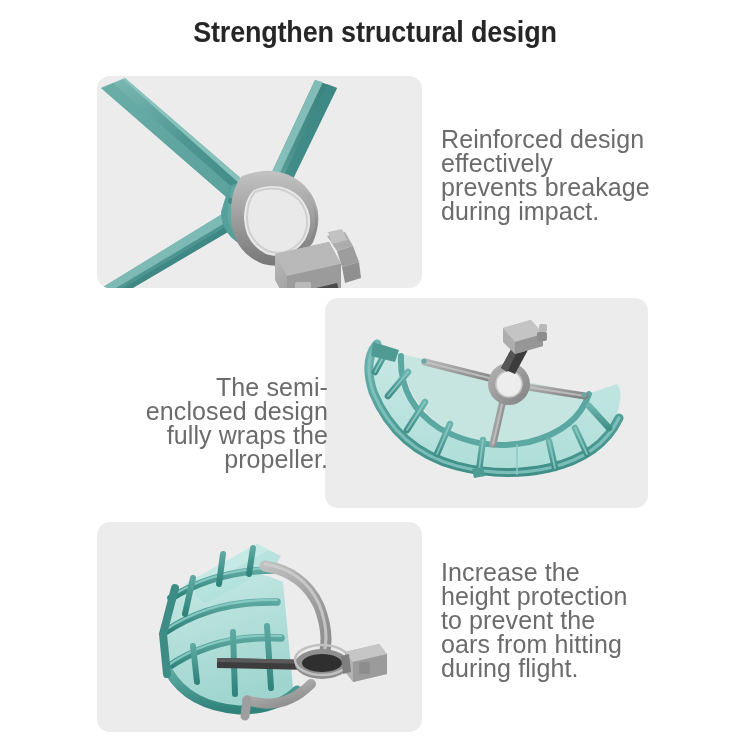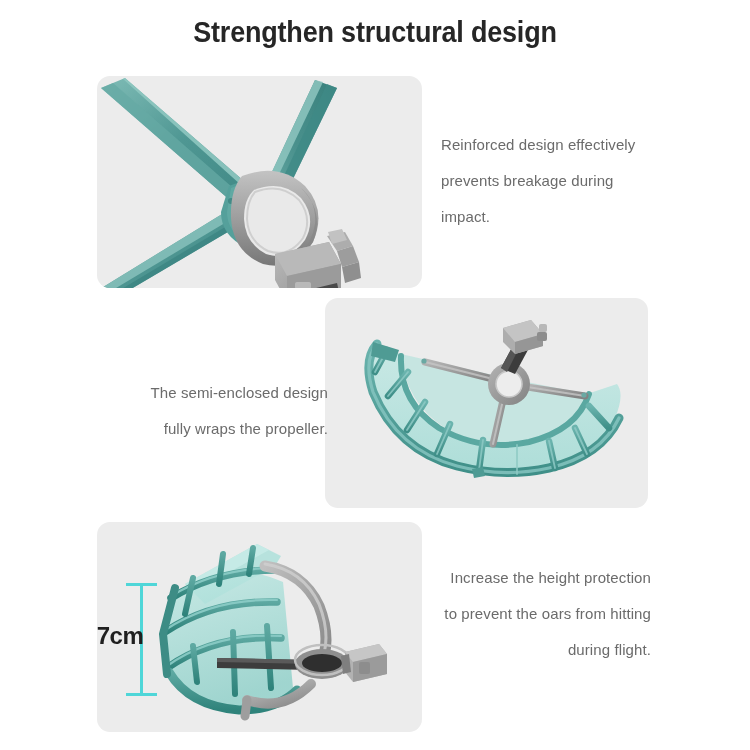--- a/index.html
+++ b/index.html
@@ -36,28 +36,28 @@
     border-radius:13px;
   }
   #panel-1{left:97px;top:76px;width:325px;height:212px;}
   #panel-2{left:325px;top:298px;width:323px;height:210px;}
   #panel-3{left:97px;top:522px;width:325px;height:210px;}
 
   
   .caption{
     position:absolute;
     color:#6b6b6b;
-    font-size:15px;
-    line-height:36px;
+    font-size:25px;
+    line-height:24px;
     font-weight:400;
     letter-spacing:0.1px;
   }
   #caption-1{left:441px;top:127px;width:215px;text-align:left;}
   #caption-2{left:128px;top:375px;width:200px;text-align:right;}
-  #caption-3{left:441px;top:560px;width:210px;text-align:right;}
+  #caption-3{left:441px;top:560px;width:210px;text-align:left;}
 
   
   #dim-group{position:absolute;left:112px;top:578px;width:58px;height:124px;}
   .dim-line{
     position:absolute;left:28px;top:6px;width:3px;height:112px;
     background:#4fd6d8;
   }
   .dim-cap{
     position:absolute;left:14px;width:31px;height:3px;background:#4fd6d8;
   }
@@ -315,22 +315,16 @@
         <path d="M 248 130 L 282 122 L 290 132 L 290 152 L 256 160 L 248 150 Z" fill="#b2b2b2"></path>
         <path d="M 248 130 L 282 122 L 290 132 L 256 140 Z" fill="#c6c6c6"></path>
         <path d="M 256 140 L 290 132 L 290 152 L 256 160 Z" fill="#9b9b9b"></path>
         <rect x="262" y="140" width="11" height="12" rx="2" fill="#8d8d8d"></rect>
         <path d="M 244 134 L 252 132 L 254 150 L 246 152 Z" fill="#7f7f7f"></path>
       </g>
     </svg>
 
   </div>
 
-  <div id="dim-group">
-    <div class="dim-cap top"></div>
-    <div class="dim-line"></div>
-    <div class="dim-cap bottom"></div>
-    <div class="dim-label">7cm</div>
-  </div>
 
   <div class="caption" id="caption-3">Increase the height protection to prevent the oars from hitting during flight.</div>
 
 </div>
 
 </body></html>

